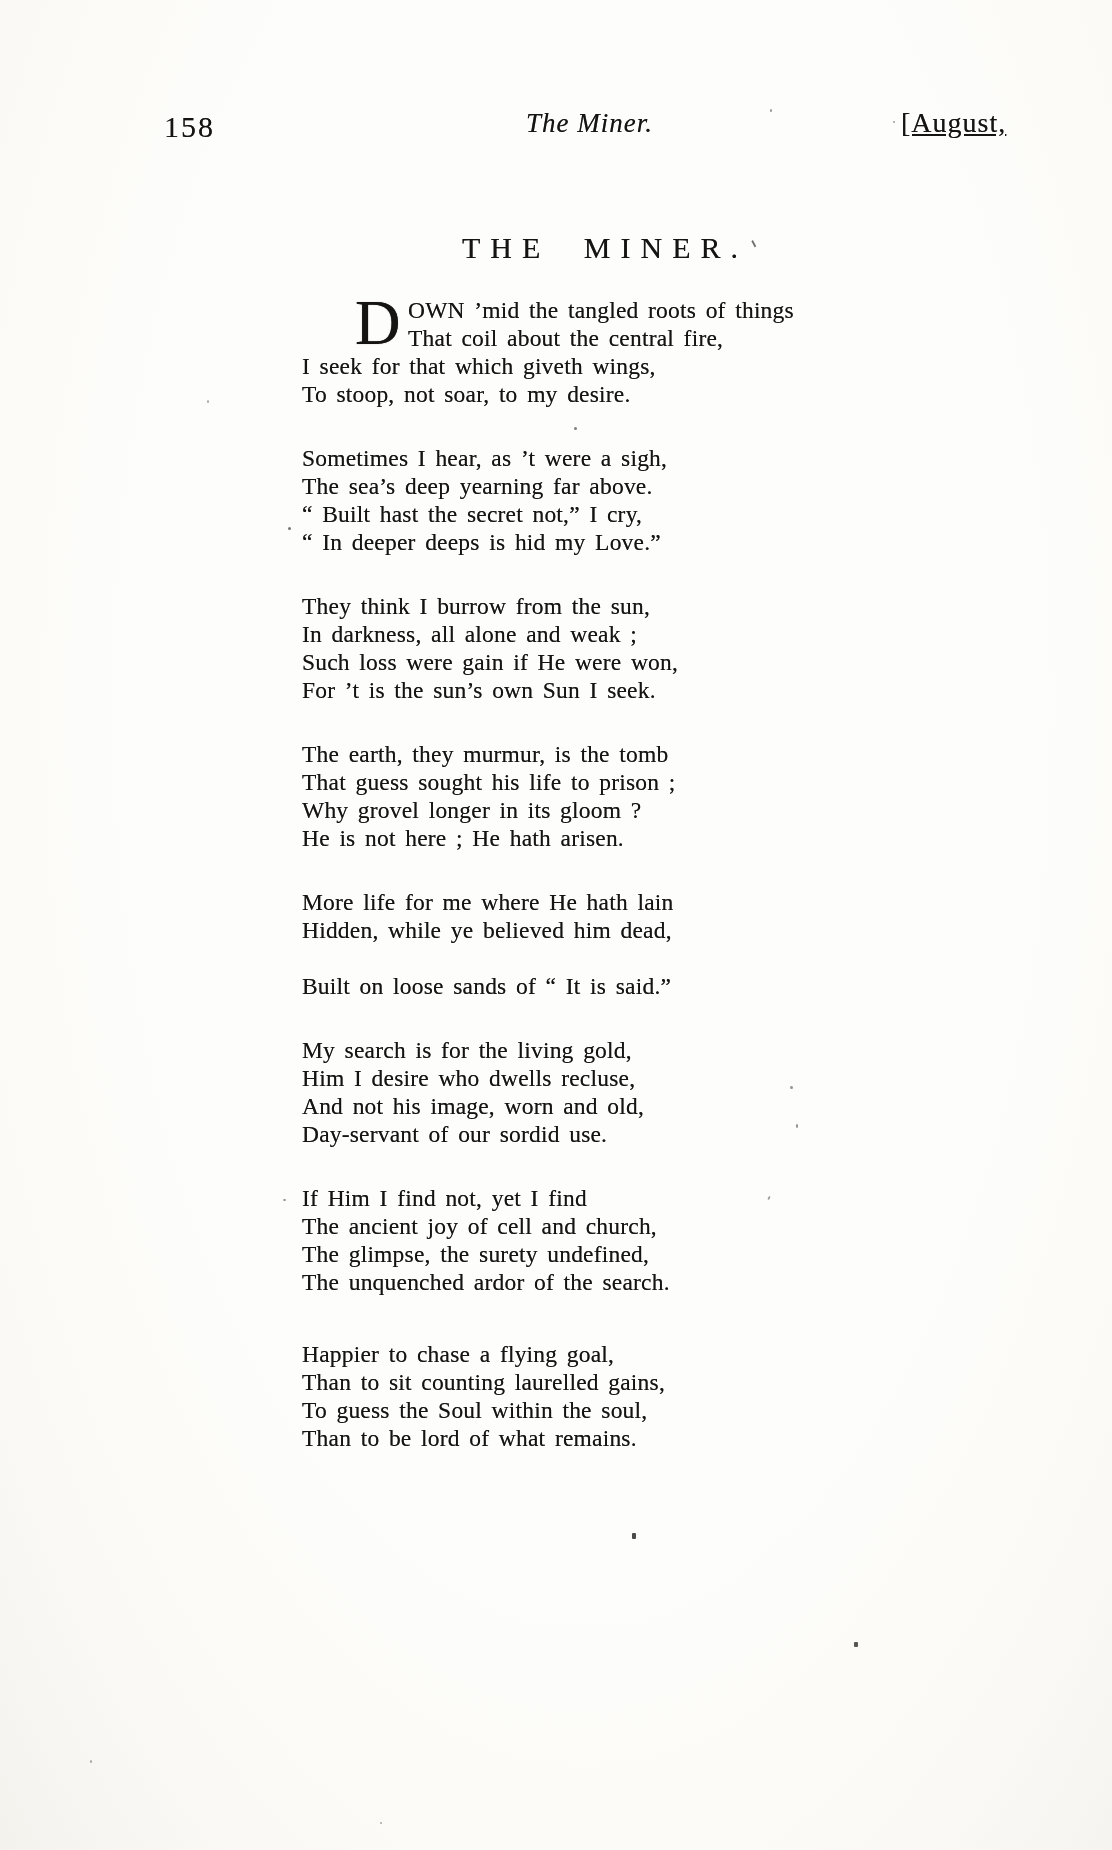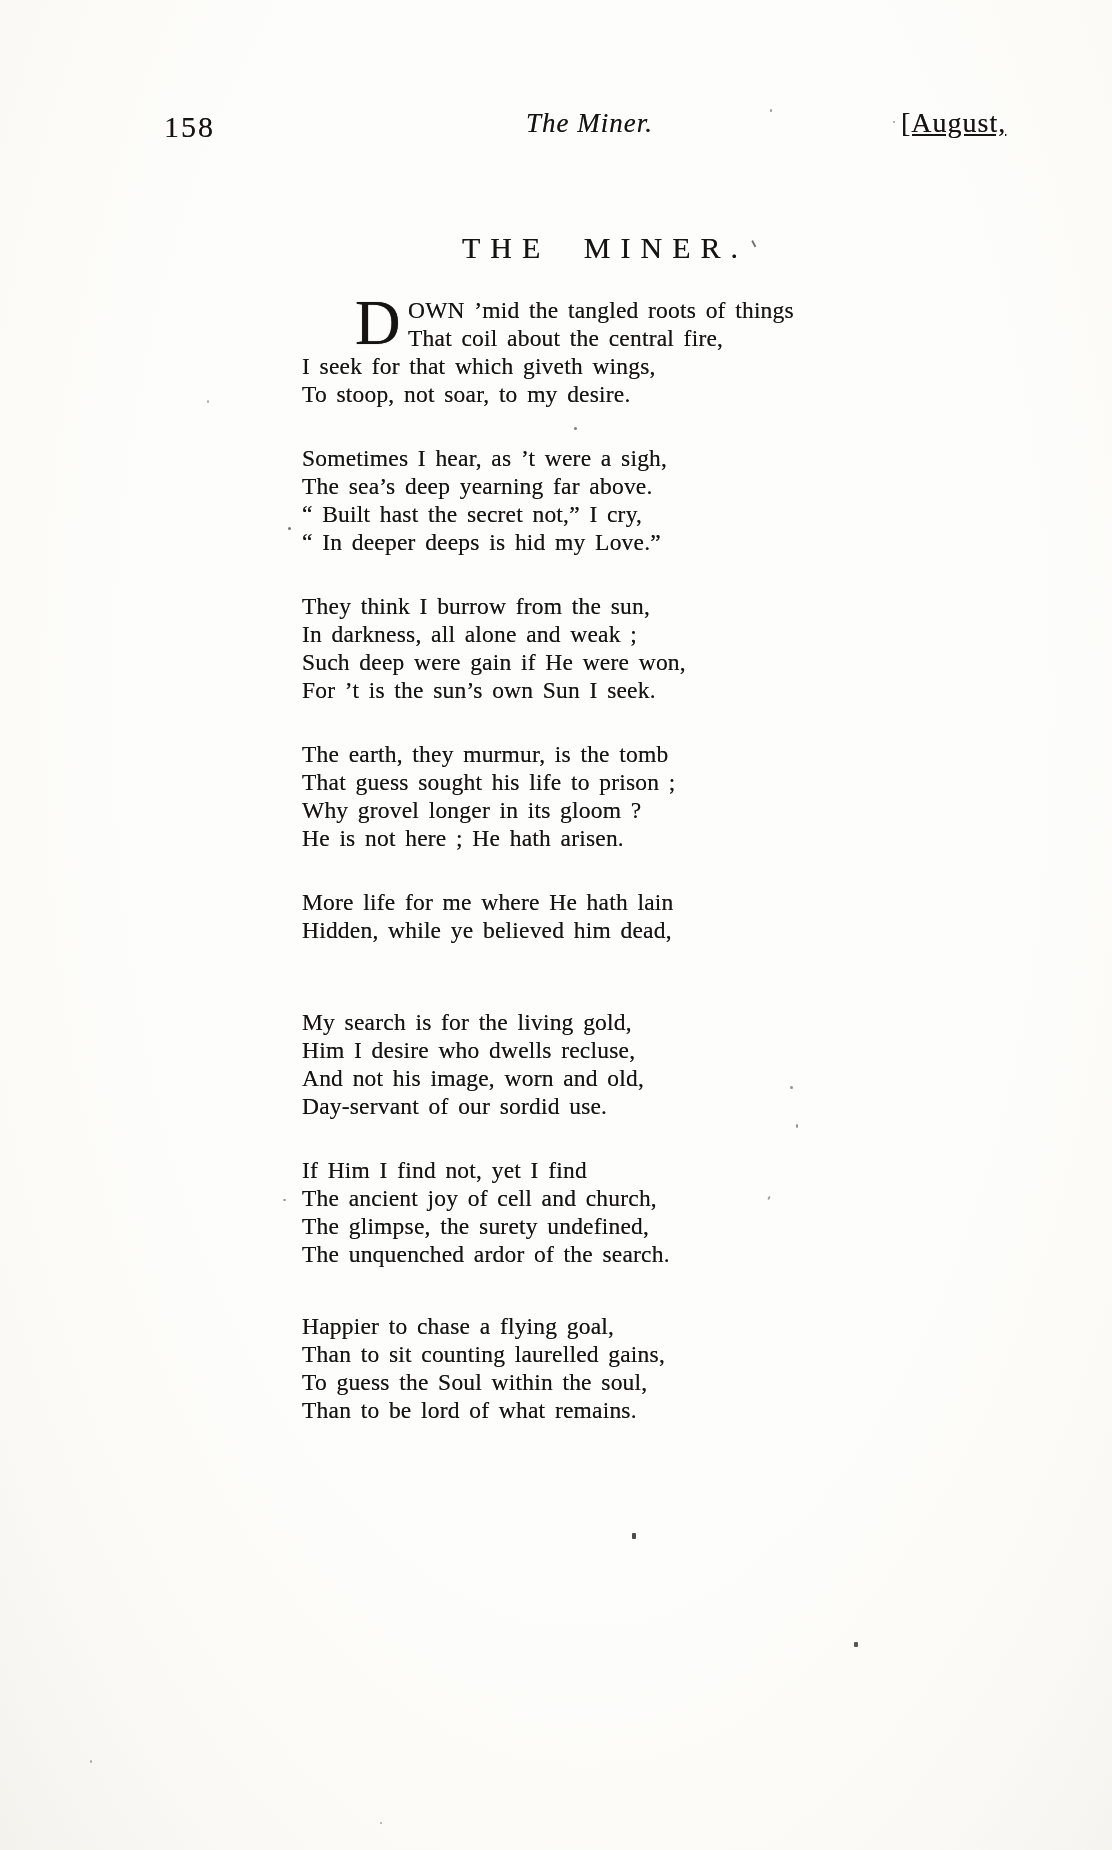--- a/index.html
+++ b/index.html
@@ -80,35 +80,36 @@
     <div class="stanza">
       <span class="line ink">Sometimes I hear, as ’t were a sigh,</span><br>
       <span class="line ink">The sea’s deep yearning far above.</span><br>
       <span class="line ink">“ Built hast the secret not,” I cry,</span><br>
       <span class="line ink">“ In deeper deeps is hid my Love.”</span>
     </div>
 
     <div class="stanza">
       <span class="line ink">They think I burrow from the sun,</span><br>
       <span class="line ink">In darkness, all alone and weak ;</span><br>
-      <span class="line ink">Such deep were gain if He were won,</span><br>
+      <span class="line ink">Such loss were gain if He were won,</span><br>
       <span class="line ink">For ’t is the sun’s own Sun I seek.</span>
     </div>
 
     <div class="stanza">
       <span class="line ink">The earth, they murmur, is the tomb</span><br>
       <span class="line ink">That guess sought his life to prison ;</span><br>
       <span class="line ink">Why grovel longer in its gloom ?</span><br>
       <span class="line ink">He is not here ; He hath arisen.</span>
     </div>
 
     <div class="stanza">
       <span class="line ink">More life for me where He hath lain</span><br>
       <span class="line ink">Hidden, while ye believed him dead,</span><br>
       <br>
+      <span class="line ink">Built on loose sands of “ It is said.”</span>
     </div>
 
     <div class="stanza">
       <span class="line ink">My search is for the living gold,</span><br>
       <span class="line ink">Him I desire who dwells recluse,</span><br>
       <span class="line ink">And not his image, worn and old,</span><br>
       <span class="line ink">Day-servant of our sordid use.</span>
     </div>
 
     <div class="stanza">

